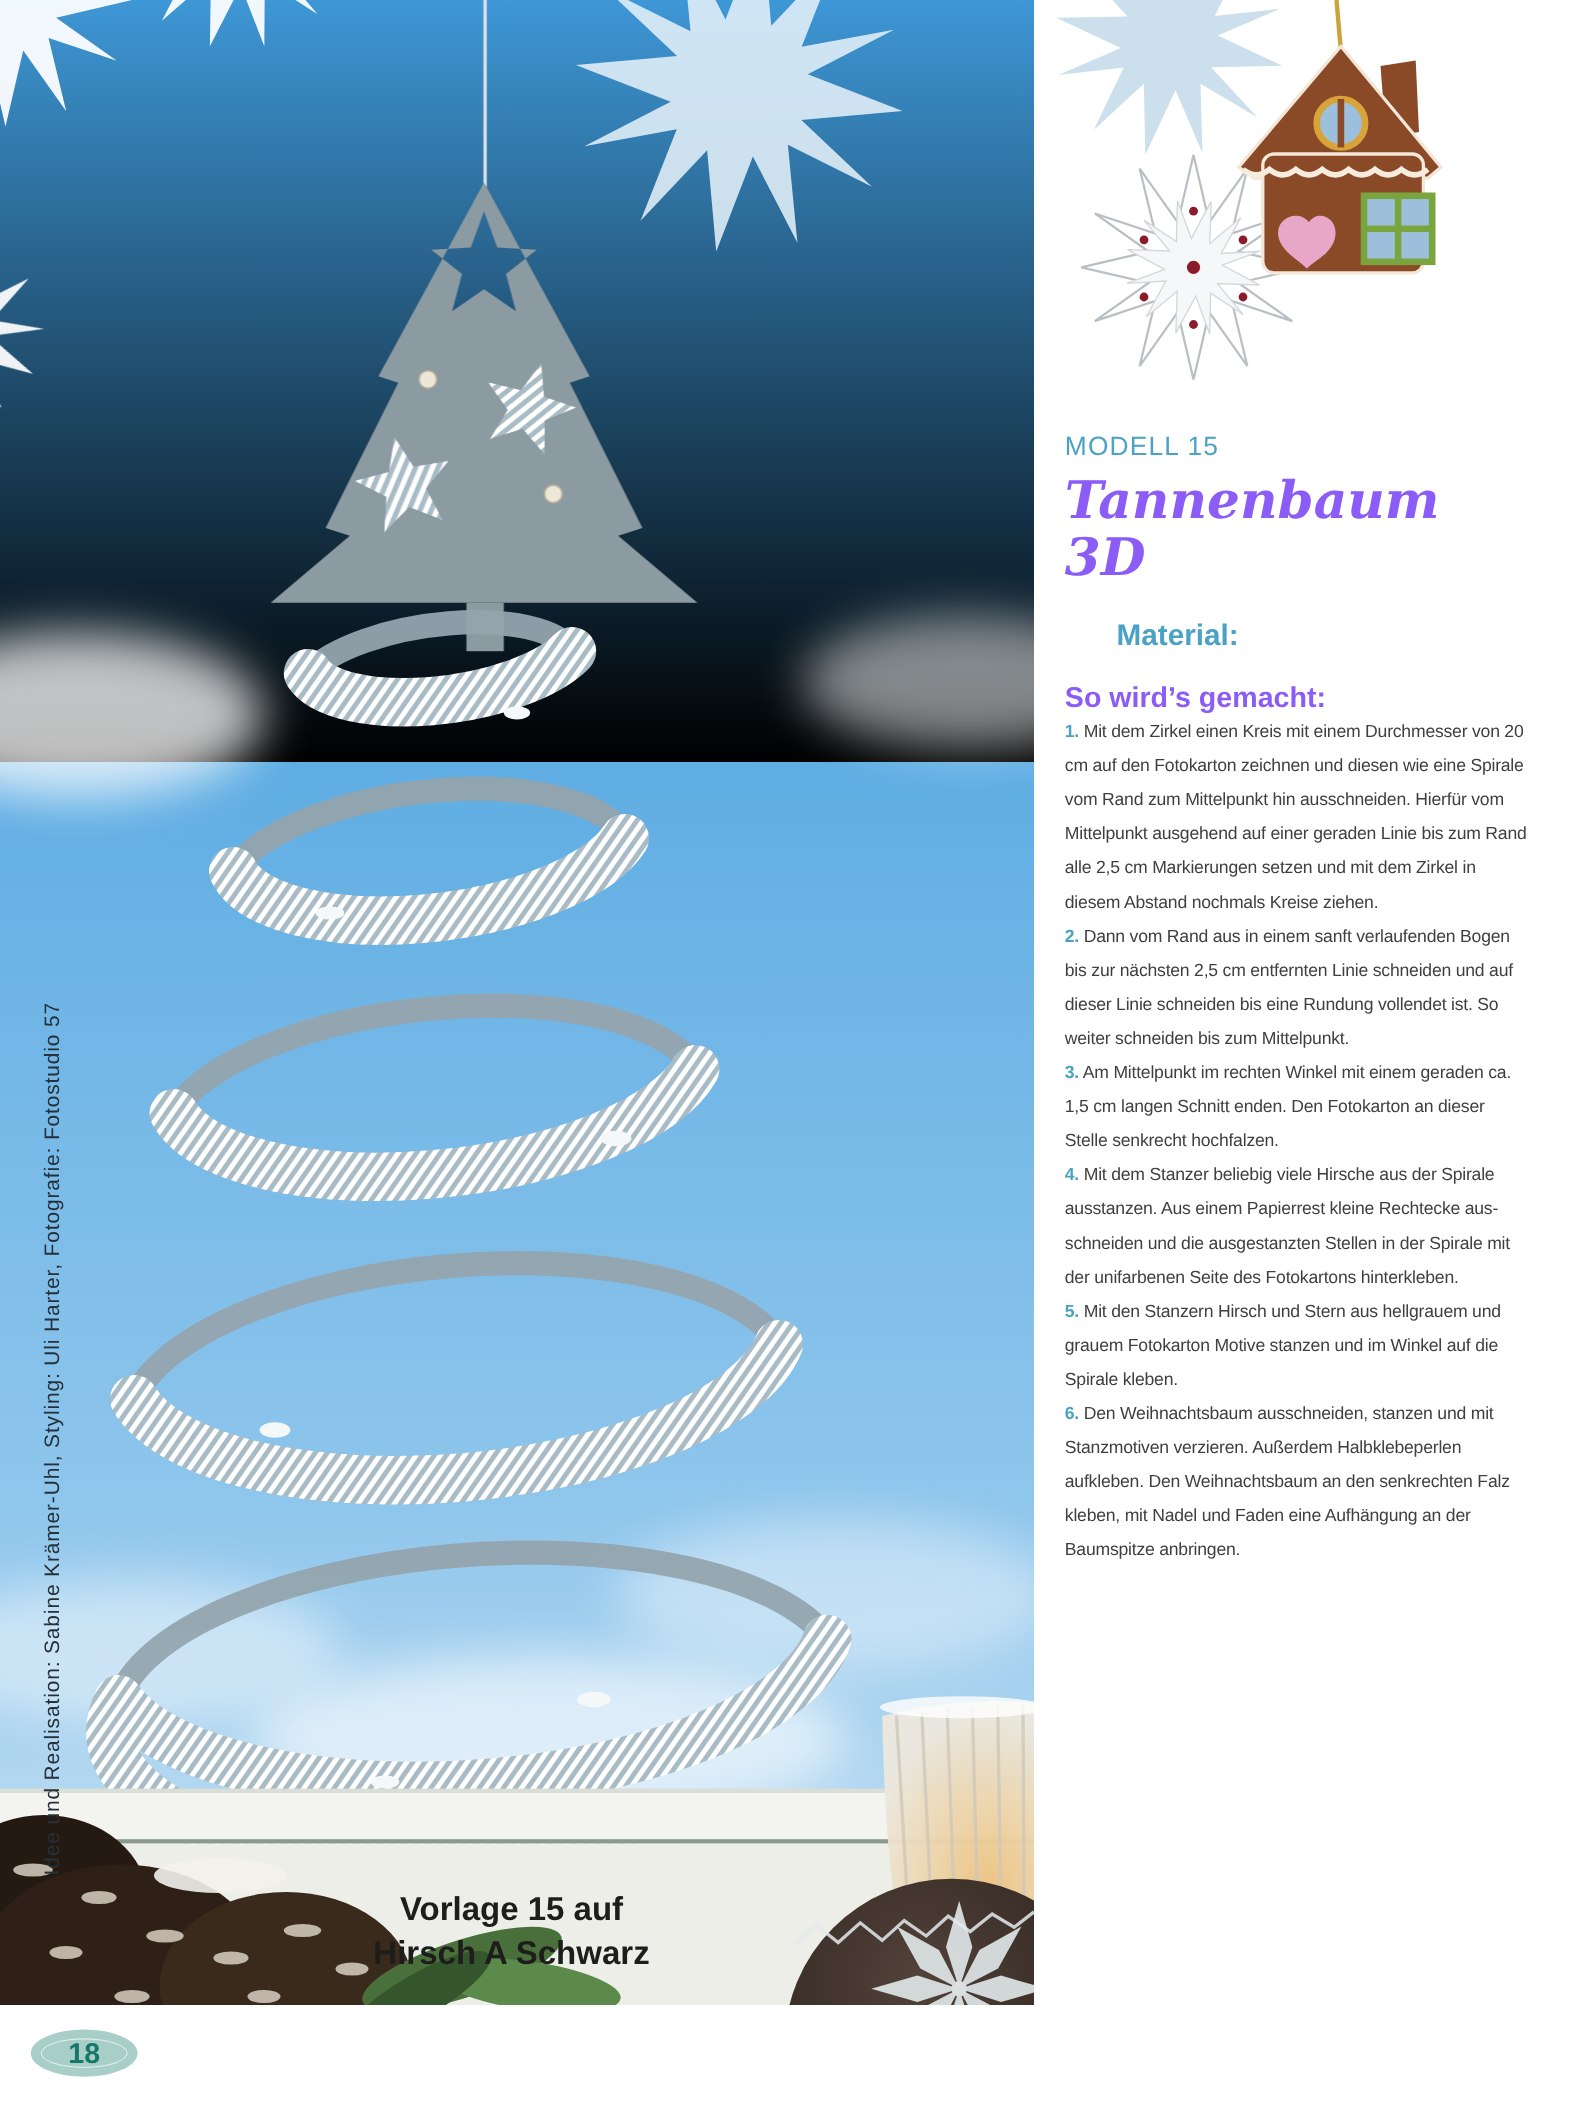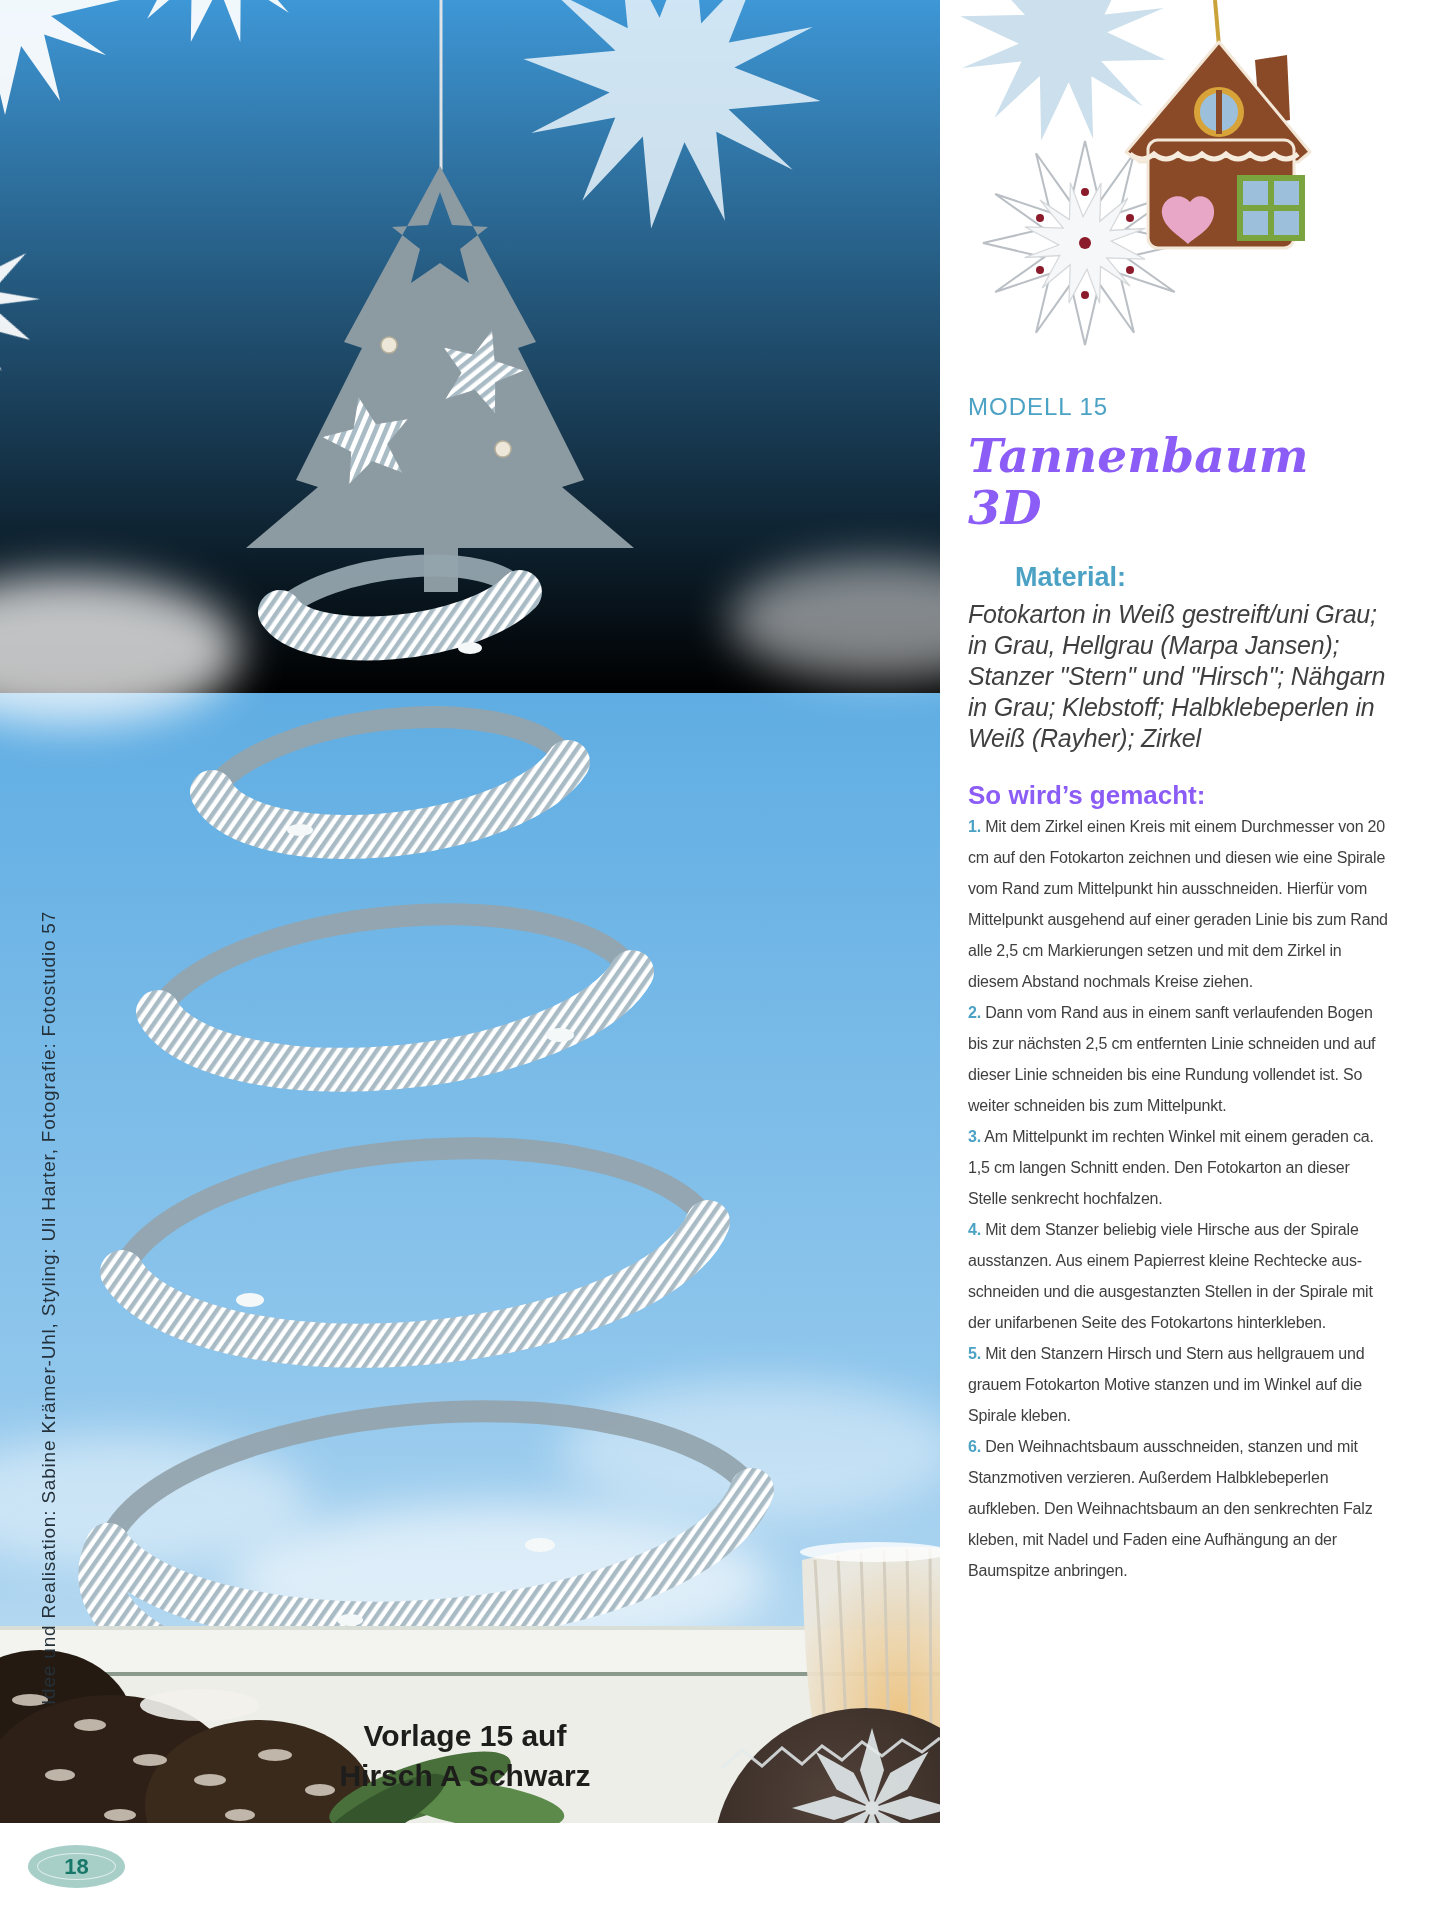--- a/index.html
+++ b/index.html
@@ -21,21 +21,21 @@
   .subhead{color:#4ba2c4;font-size:27px;font-weight:bold;margin-top:28px;margin-left:47px;}
   .material{font-size:25px;line-height:31px;font-style:italic;margin-top:6px;letter-spacing:-.2px;}
   .steps-head{color:#8b5cf6;font-size:26px;font-weight:bold;margin-top:26px;}
   .steps p{margin:0;font-size:16px;line-height:31px;letter-spacing:-.2px;hyphens:manual;}
   .steps .n{color:#4ba2c4;font-weight:bold;}
   
   .badge{position:absolute;left:28px;top:1845px;width:97px;height:43px;background:#a7cfc8;
          border-radius:50%;display:flex;align-items:center;justify-content:center;}
   .badge::before{content:"";position:absolute;left:9px;top:8px;right:9px;bottom:8px;
          border:1px solid rgba(255,255,255,.65);border-radius:50%;}
-  .badge span{color:#177769;font-size:22px;font-weight:bold;}
+  .badge span{color:#177769;font-size:26px;font-weight:bold;}
   
   .ornaments{position:absolute;left:940px;top:0;width:501px;height:380px;}
 </style>
 </head>
 <body>
 
 <div class="page">
 
   <div class="photo">
     <svg width="940" height="1823" viewBox="0 0 940 1823">
@@ -223,21 +223,20 @@
       <line x1="1271" y1="178" x2="1271" y2="238" stroke="#7aa53e" stroke-width="6"></line>
       <line x1="1240" y1="208" x2="1302" y2="208" stroke="#7aa53e" stroke-width="6"></line>
       <path d="M1190,202 c-10,-12 -30,-4 -28,12 c2,14 18,22 26,30 c8,-8 24,-14 26,-30 c2,-16 -16,-24 -24,-12 Z" fill="#e8a7c6"></path>
     </g>
   </svg>
 
   <div class="col">
     <div class="kicker">MODELL 15</div>
     <div class="title">Tannenbaum 3D</div>
     <div class="subhead">Material:</div>
-    <div class="material">Fotokarton in Weiß gestreift/uni Grau; in Grau, Hellgrau (Marpa Jansen); Stanzer "Stern" und "Hirsch"; Nähgarn in Grau; Klebstoff; Halbklebeperlen in Weiß (Rayher); Zirkel</div>
     <div class="steps-head">So wird’s gemacht:</div>
     <div class="steps">
       <p><span class="n">1.</span> <span>Mit dem Zirkel einen Kreis mit einem Durchmesser von 20 cm auf den Foto­karton zeichnen und diesen wie eine Spirale vom Rand zum Mittelpunkt hin ausschneiden. Hierfür vom Mittelpunkt ausgehend auf einer geraden Linie bis zum Rand alle 2,5 cm Markierungen setzen und mit dem Zirkel in diesem Abstand nochmals Kreise ziehen.</span></p>
       <p><span class="n">2.</span> <span>Dann vom Rand aus in einem sanft verlaufenden  Bogen bis zur nächsten 2,5 cm entfernten Linie schneiden und auf dieser Linie schneiden bis eine Run­dung vollendet ist. So weiter schneiden bis zum Mittelpunkt.</span></p>
       <p><span class="n">3.</span> <span>Am Mittelpunkt im rechten Winkel mit einem geraden ca. 1,5 cm langen Schnitt enden. Den Fotokarton an die­ser Stelle senkrecht hochfalzen.</span></p>
       <p><span class="n">4.</span> <span>Mit dem Stanzer beliebig viele Hirsche aus der Spirale ausstanzen. Aus einem Papierrest kleine Rechtecke aus­schneiden und die ausgestanzten Stel­len in der Spirale mit der unifarbenen Seite des Fotokartons hinterkleben.</span></p>
       <p><span class="n">5.</span> <span>Mit den Stanzern Hirsch und Stern aus hellgrauem und grauem Fotokarton Motive stanzen und im Winkel auf die Spirale kleben.</span></p>
       <p><span class="n">6.</span> <span>Den Weihnachtsbaum ausschneiden, stanzen und mit Stanzmotiven verzieren. Außerdem Halbklebeperlen aufkleben. Den Weihnachtsbaum an den senkrechten Falz kleben, mit Nadel und Faden eine Aufhängung an der Baumspitze anbringen.</span></p>
     </div>
   </div>

